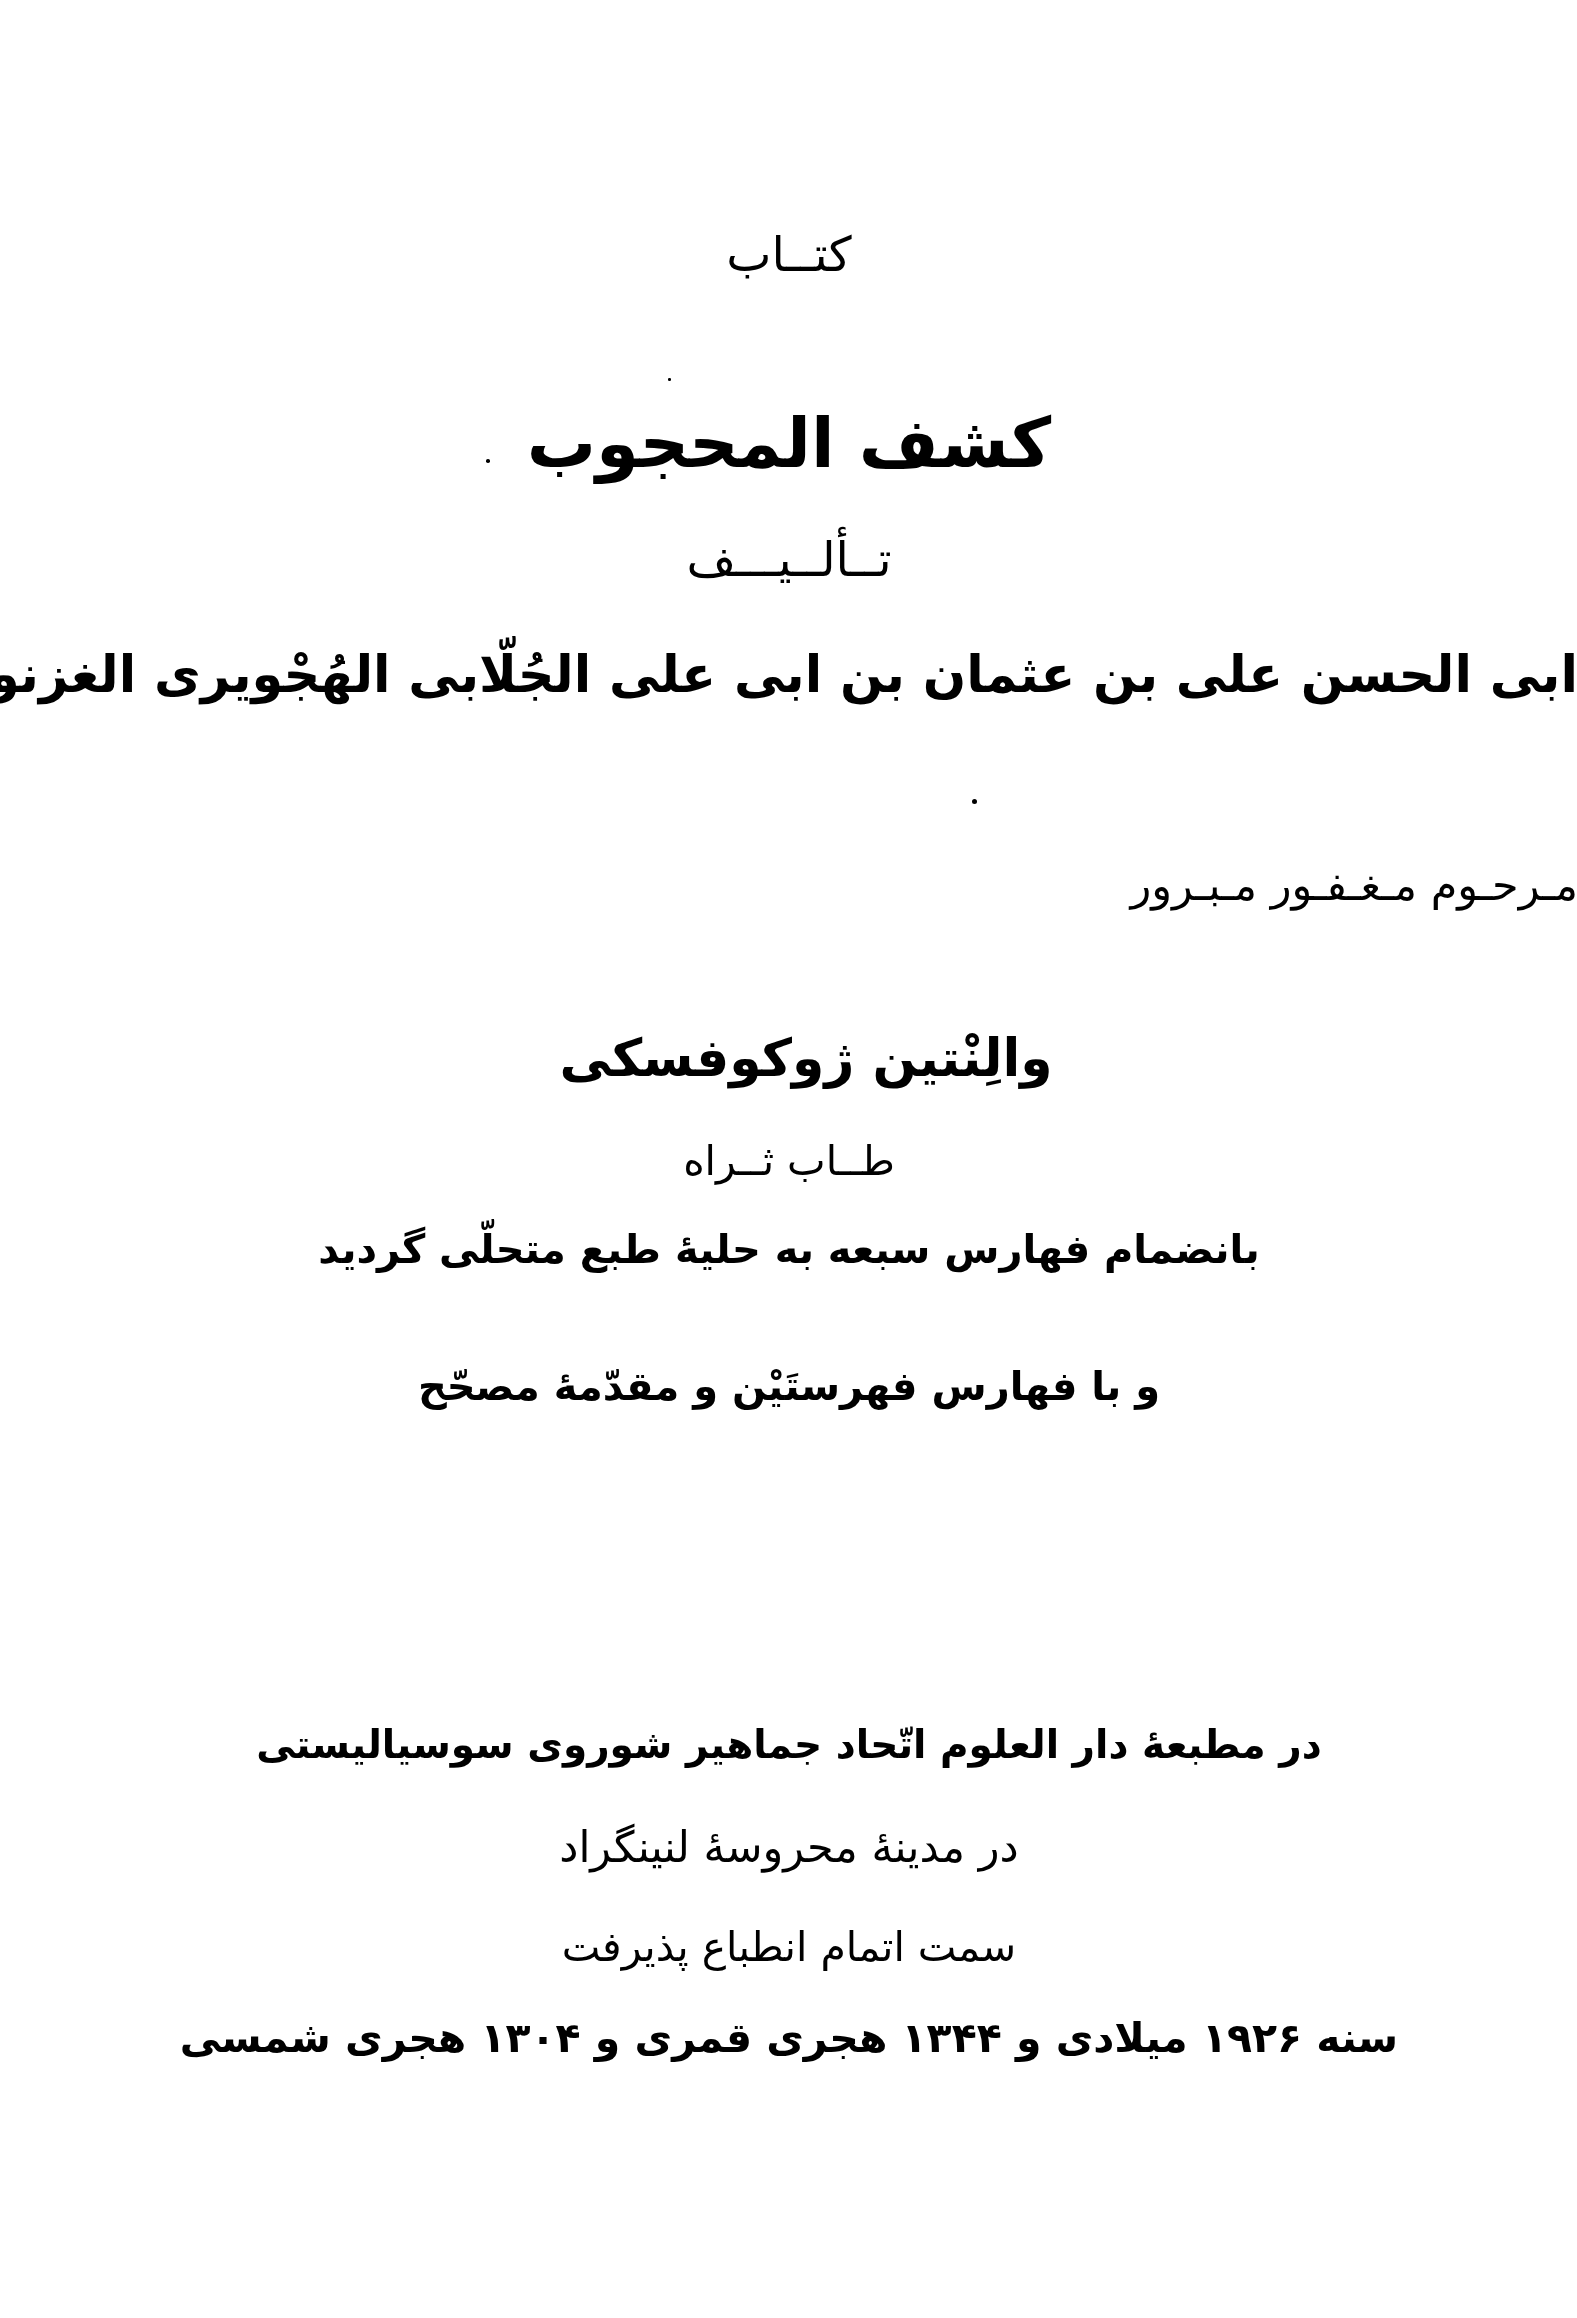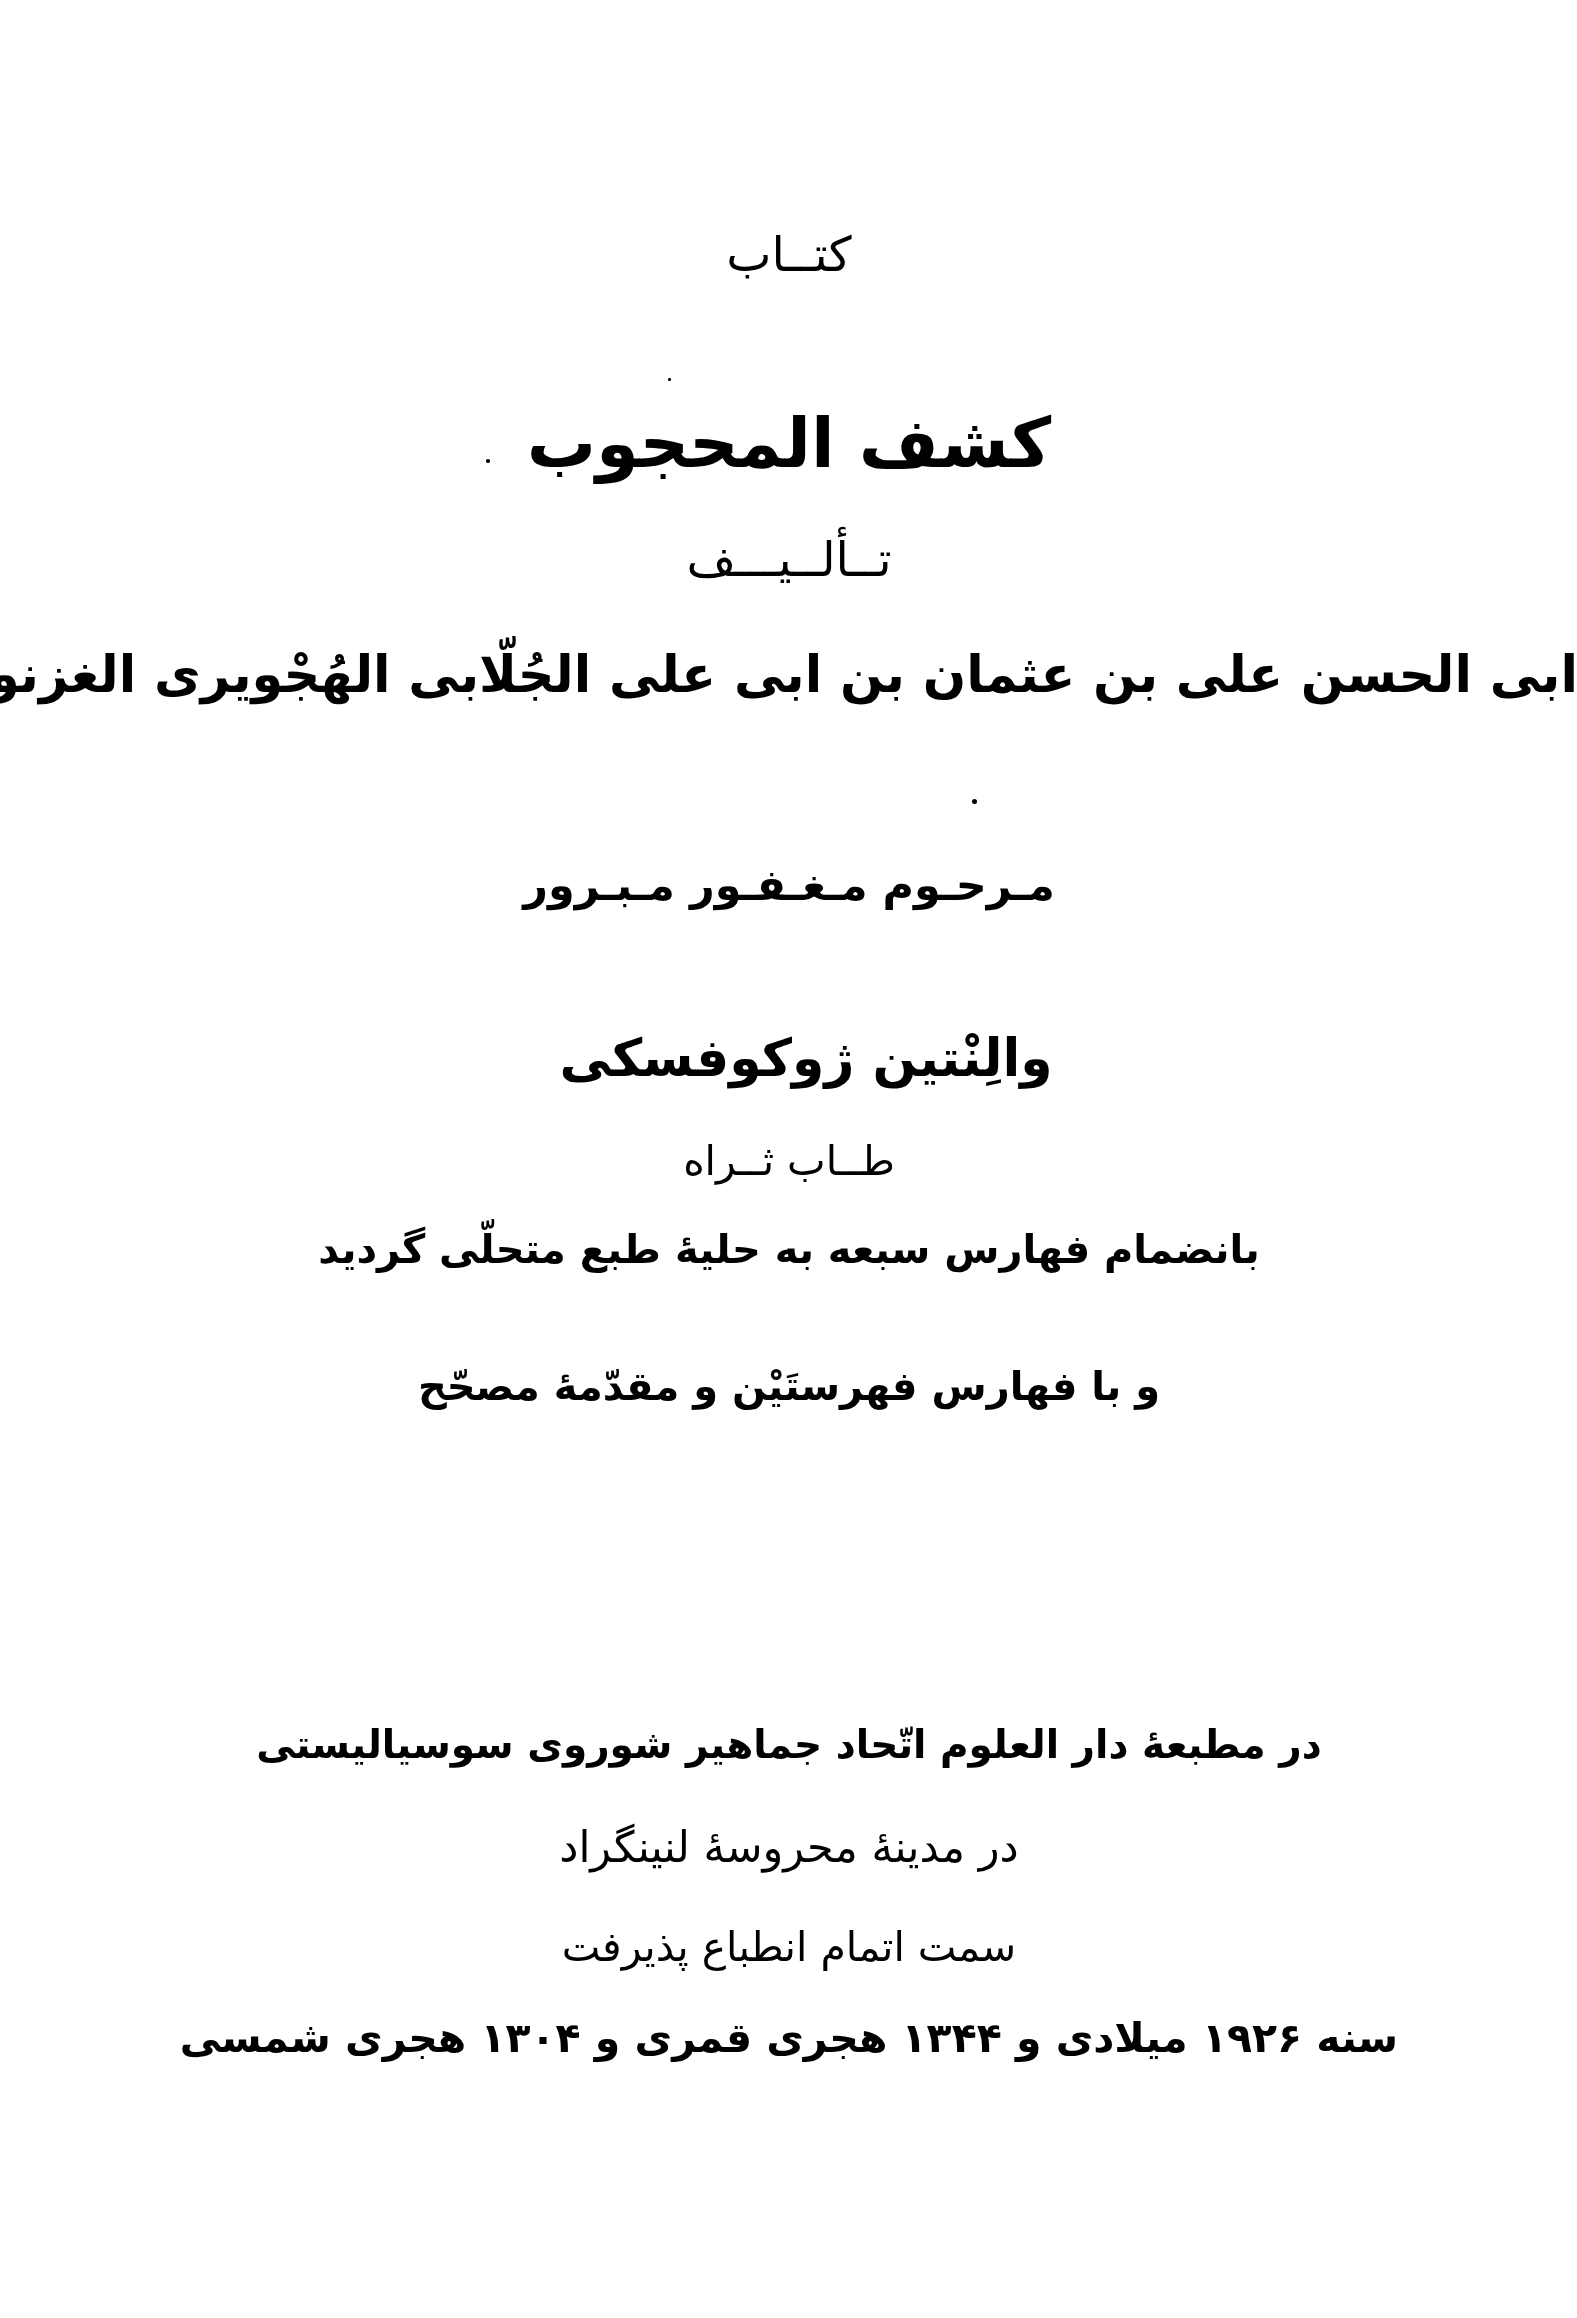--- a/index.html
+++ b/index.html
@@ -30,21 +30,21 @@
       direction: rtl;
       unicode-bidi: embed;
       white-space: nowrap;
       line-height: 1;
     }
     .kitab      { top: 230px;  font-size: 48px;  letter-spacing: 5.2px; }
     .title      { top: 409px;  font-size: 69px; font-weight: bold; }
     .talif      { top: 535px; font-size: 48px;  letter-spacing: 7.2px; }
     .author     { top: 649px; font-size: 51px;  font-weight: bold; }
     .effort     { top: 776px; font-size: 43px;  font-weight: bold; }
-    .late       { top: 864px; font-size: 43px;  font-weight: bold; letter-spacing: 4.1px; }
+    .late       { top: 864px; font-size: 43px;  font-weight: normal; letter-spacing: 4.1px; text-align: right; }
     .editor     { top: 1032px; font-size: 52px; font-weight: bold; margin-left: 17px; }
     .prayer     { top: 1141px; font-size: 41px;  letter-spacing: 4.1px; }
     .indices    { top: 1229px; font-size: 40px;  font-weight: bold; }
     .addition   { top: 1366px; font-size: 40px;  font-weight: bold; }
     .press      { top: 1725px; font-size: 39px;  font-weight: bold; }
     .city       { top: 1826px; font-size: 43px;  font-weight: normal; }
     .completion { top: 1927px; font-size: 41px; }
     .year       { top: 2018px; font-size: 41px;  font-weight: bold; }
 
     .speck {

